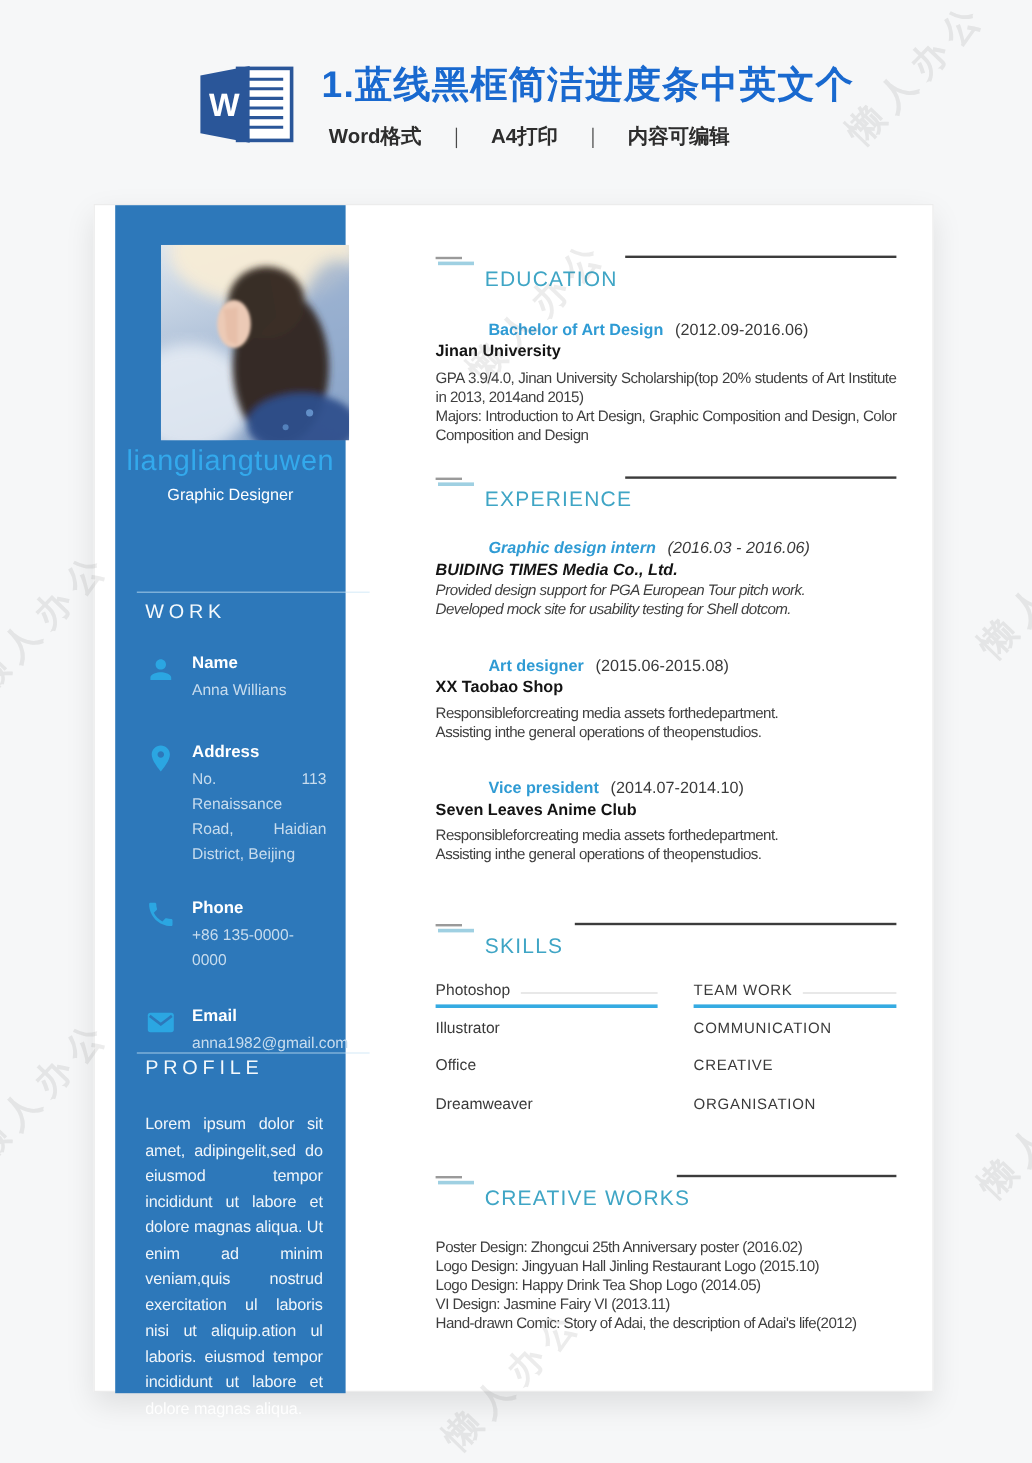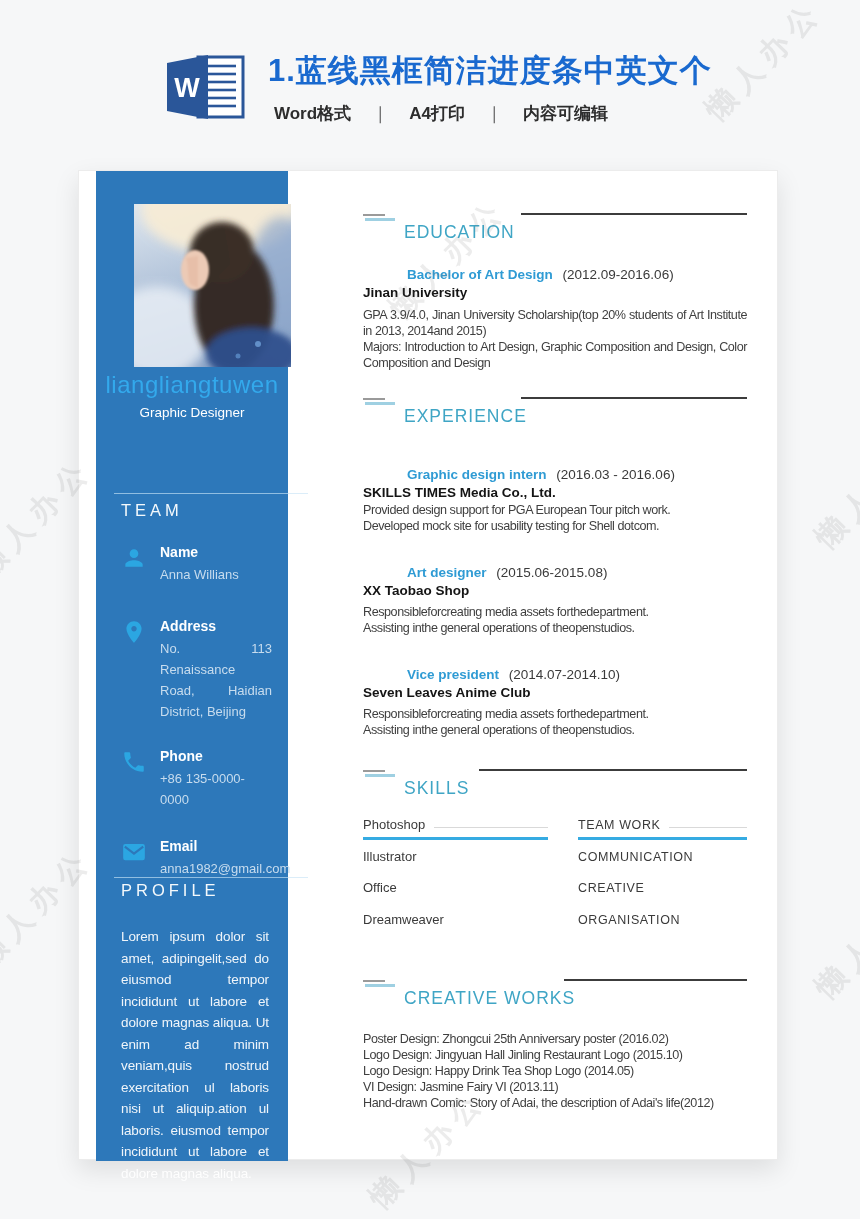--- a/index.html
+++ b/index.html
@@ -52,21 +52,21 @@
   .dash .d2{position:absolute;left:2px;top:4px;width:30px;height:3px;background:#9fd0e2;}
   .sec-title{position:absolute;left:41px;top:9px;font-size:17.5px;color:#3fa5c5;letter-spacing:1px;text-align:center;}
 
   .entry .e-line{font-size:13.5px;line-height:18px;}
   .e-title{color:#2f9bd4;font-weight:700;padding-left:44px;}
   .e-period{color:#3a3a3a;margin-left:6px;}
   .e-org{font-size:13.5px;line-height:18px;font-weight:700;color:#141414;}
   .e-desc{margin:4px 0 0 0;font-size:12.6px;line-height:16px;color:#3f3f3f;letter-spacing:-.45px;}
   .just{text-align:justify;}
   .edu-entry{margin-top:19px;} .edu-entry .e-desc{margin-top:5px;}
-  .exp-e1{margin-top:35px;} .exp-e2,.exp-e3{margin-top:30px;}
+  .exp-e1{margin-top:17px;font-style:italic;} .exp-e2,.exp-e3{margin-top:30px;}
 
   
   .skills-grid{display:flex;margin-top:14px;}
   .s-col{position:relative;}
   .s-left{width:185px;margin-right:30px;} .s-right{width:169px;}
   .s-row{position:relative;height:31.5px;display:flex;align-items:flex-start;}
   .s-label{font-size:13px;color:#3a3a3a;line-height:16px;}
   .s-right .s-label{font-size:12.5px;letter-spacing:.6px;}
   .s-track{flex:1;height:1px;background:#d9d9d9;margin-left:9px;margin-top:10px;}
   .s-bar{position:absolute;left:0;right:0;top:20px;height:3px;background:#35abe2;}
@@ -146,21 +146,21 @@
             <path d="M52 54 C55 62 53 72 56 80 L64 84 L64 52 Z" fill="#e7bfa9"></path>
           </g>
           <circle cx="124" cy="140" r="3" fill="#6fa0d8" opacity="0.8"></circle>
           <circle cx="104" cy="152" r="2.5" fill="#5d8ec9" opacity="0.8"></circle>
         </svg>
       </div>
       <div class="cand-name">liangliangtuwen</div>
       <div class="cand-role">Graphic Designer</div>
 
       <div class="side-rule rule-info"></div>
-      <h2 class="side-h h-info">TEAM</h2>
+      <h2 class="side-h h-info">WORK</h2>
 
       <div class="info-items">
         <div class="info-item i1">
           <span class="i-icon">
             <svg viewBox="0 0 24 24">
                 <path fill="#2ba6e2" d="M12 12c2.21 0 4-1.79 4-4s-1.79-4-4-4-4 1.79-4 4 1.79 4 4 4zm0 2c-2.67 0-8 1.34-8 4v2h16v-2c0-2.66-5.33-4-8-4z"></path>
               </svg>
           </span>
           <div class="i-text">
             <div class="i-label">Name</div>
@@ -238,21 +238,21 @@
             </span>
           <span class="sec-title">EXPERIENCE</span>
           <span class="rule"></span>
         </div>
 
         <div class="entry exp-e1">
           <div class="e-line">
             <span class="e-title">Graphic design intern</span>
             <span class="e-period">(2016.03 - 2016.06)</span>
           </div>
-          <div class="e-org">SKILLS TIMES Media Co., Ltd.</div>
+          <div class="e-org">BUIDING TIMES Media Co., Ltd.</div>
           <p class="e-desc" style="margin-top:0;">Provided design support for PGA European Tour pitch work.</p>
           <p class="e-desc" style="margin-top:0;">Developed mock site for usability testing for Shell dotcom.</p>
         </div>
 
         <div class="entry exp-e2">
           <div class="e-line">
             <span class="e-title">Art designer</span>
             <span class="e-period">(2015.06-2015.08)</span>
           </div>
           <div class="e-org">XX Taobao Shop</div>

